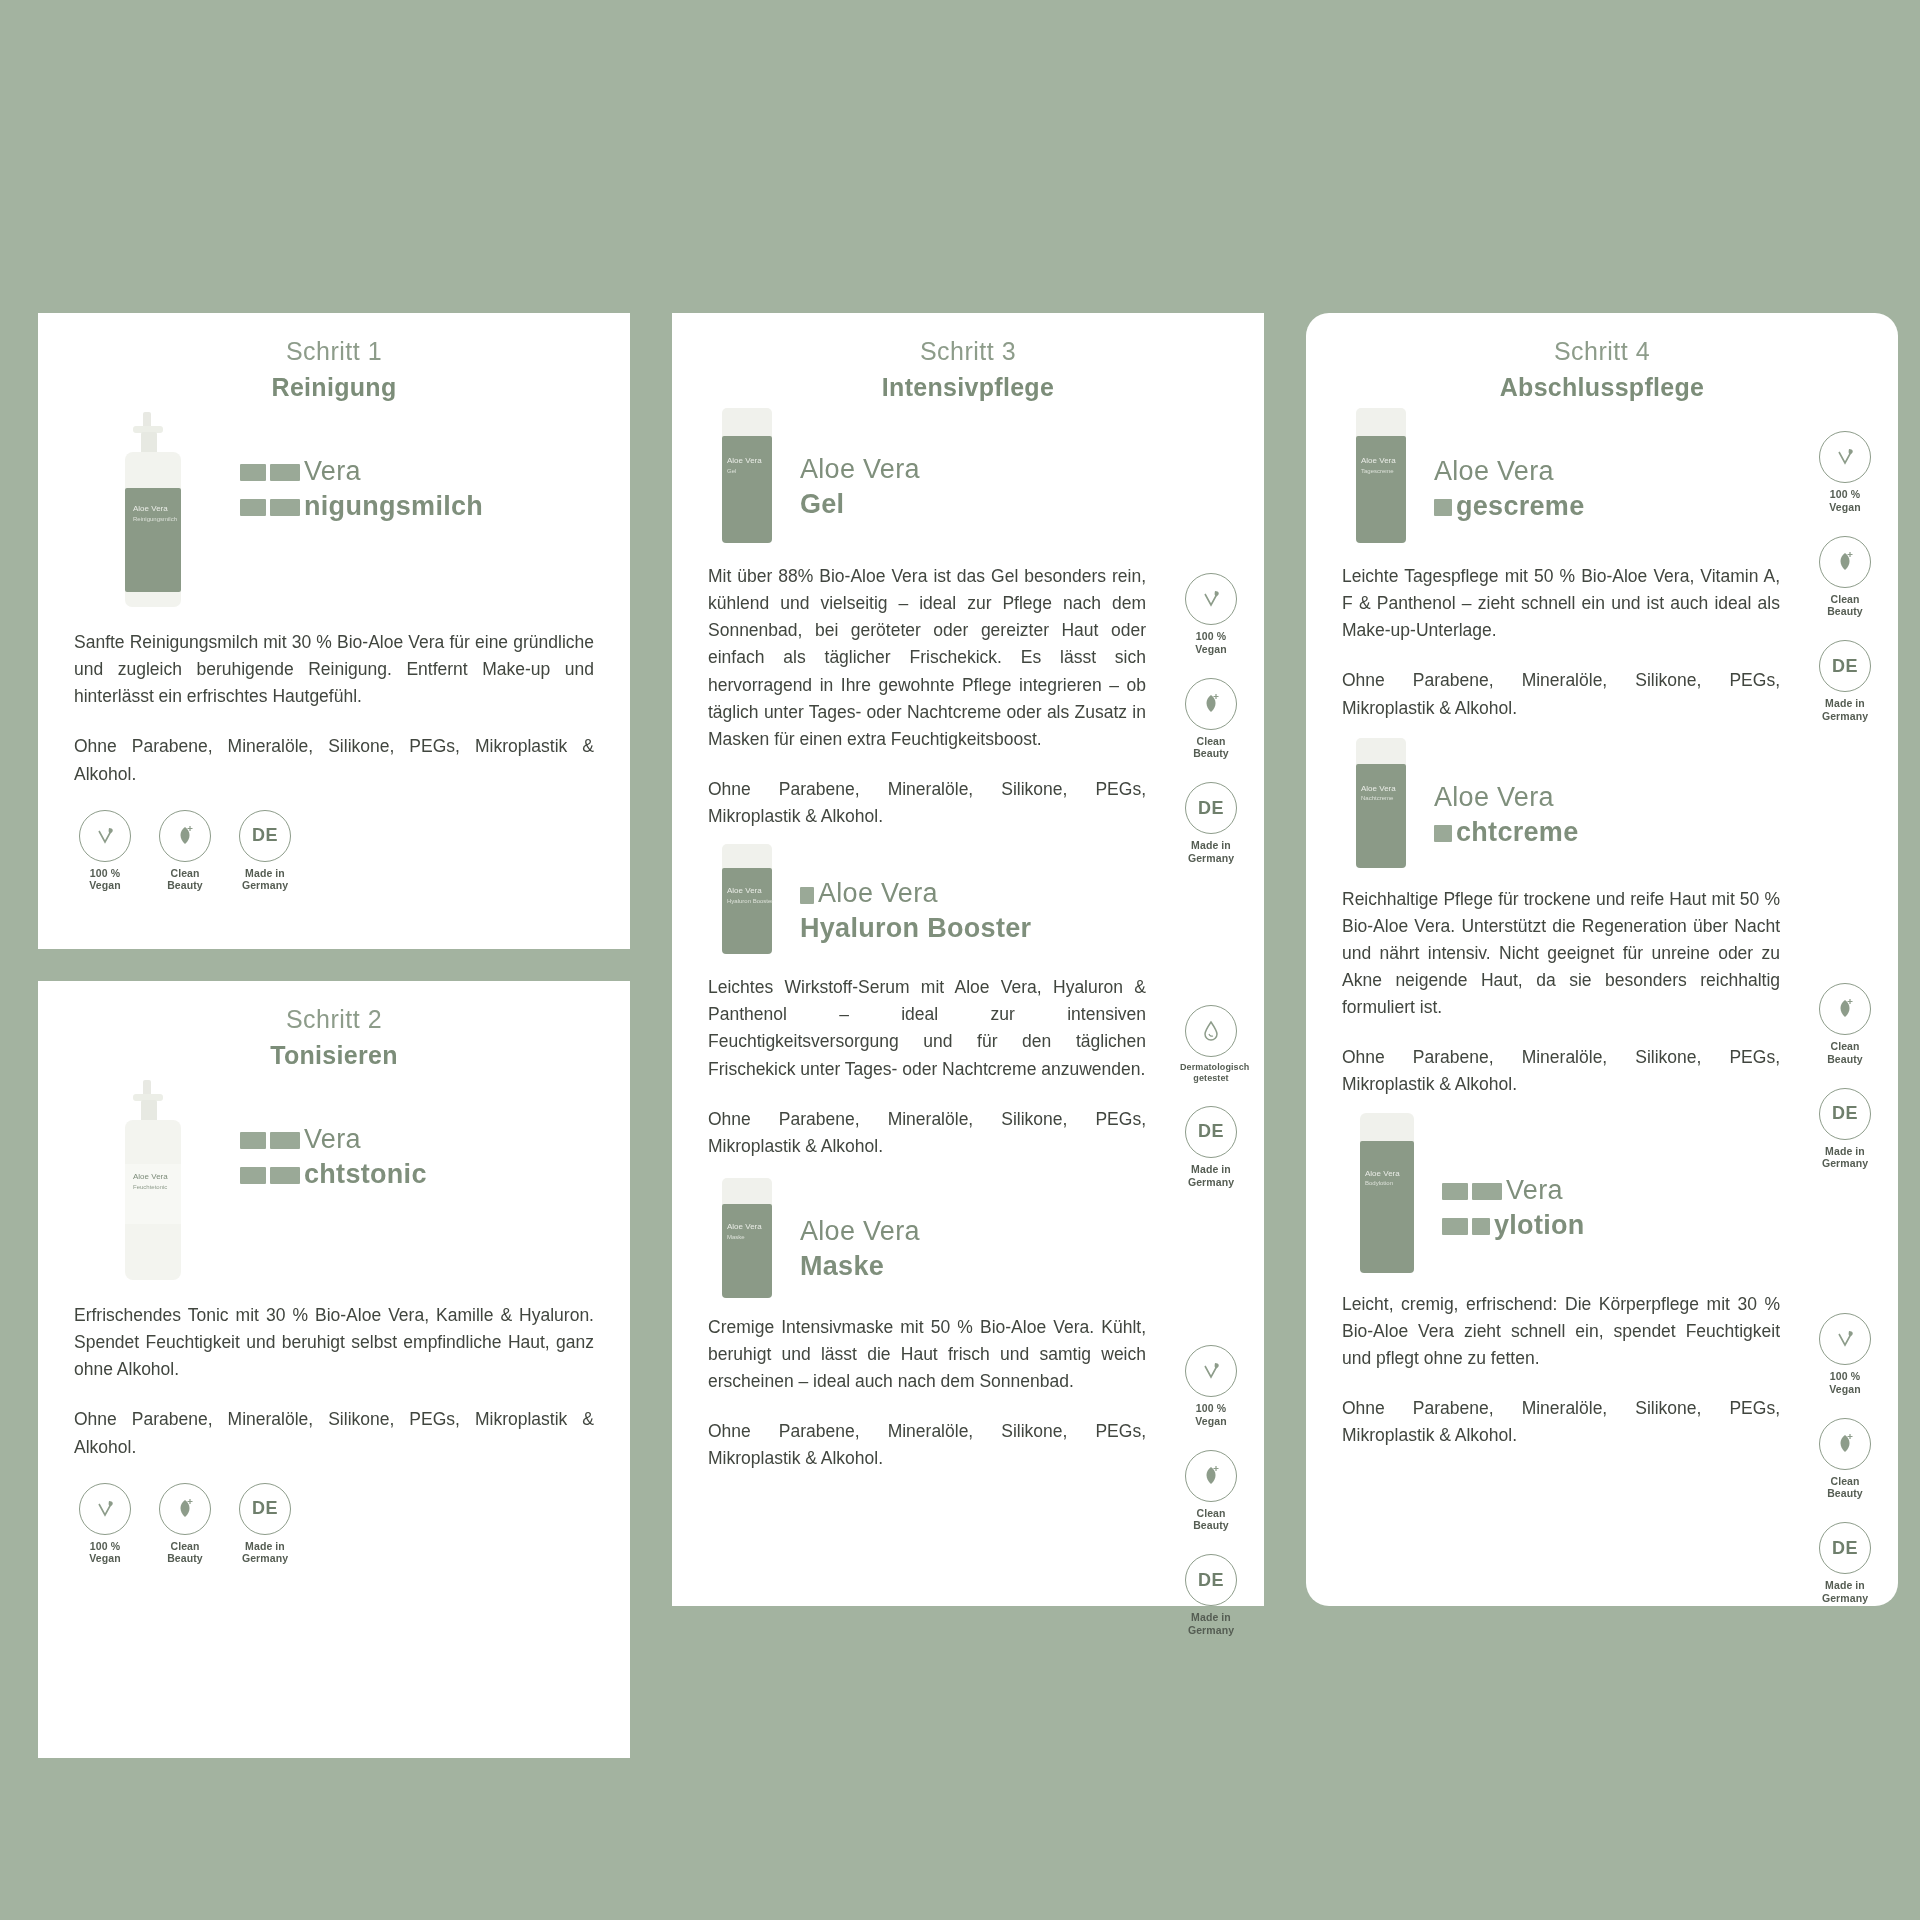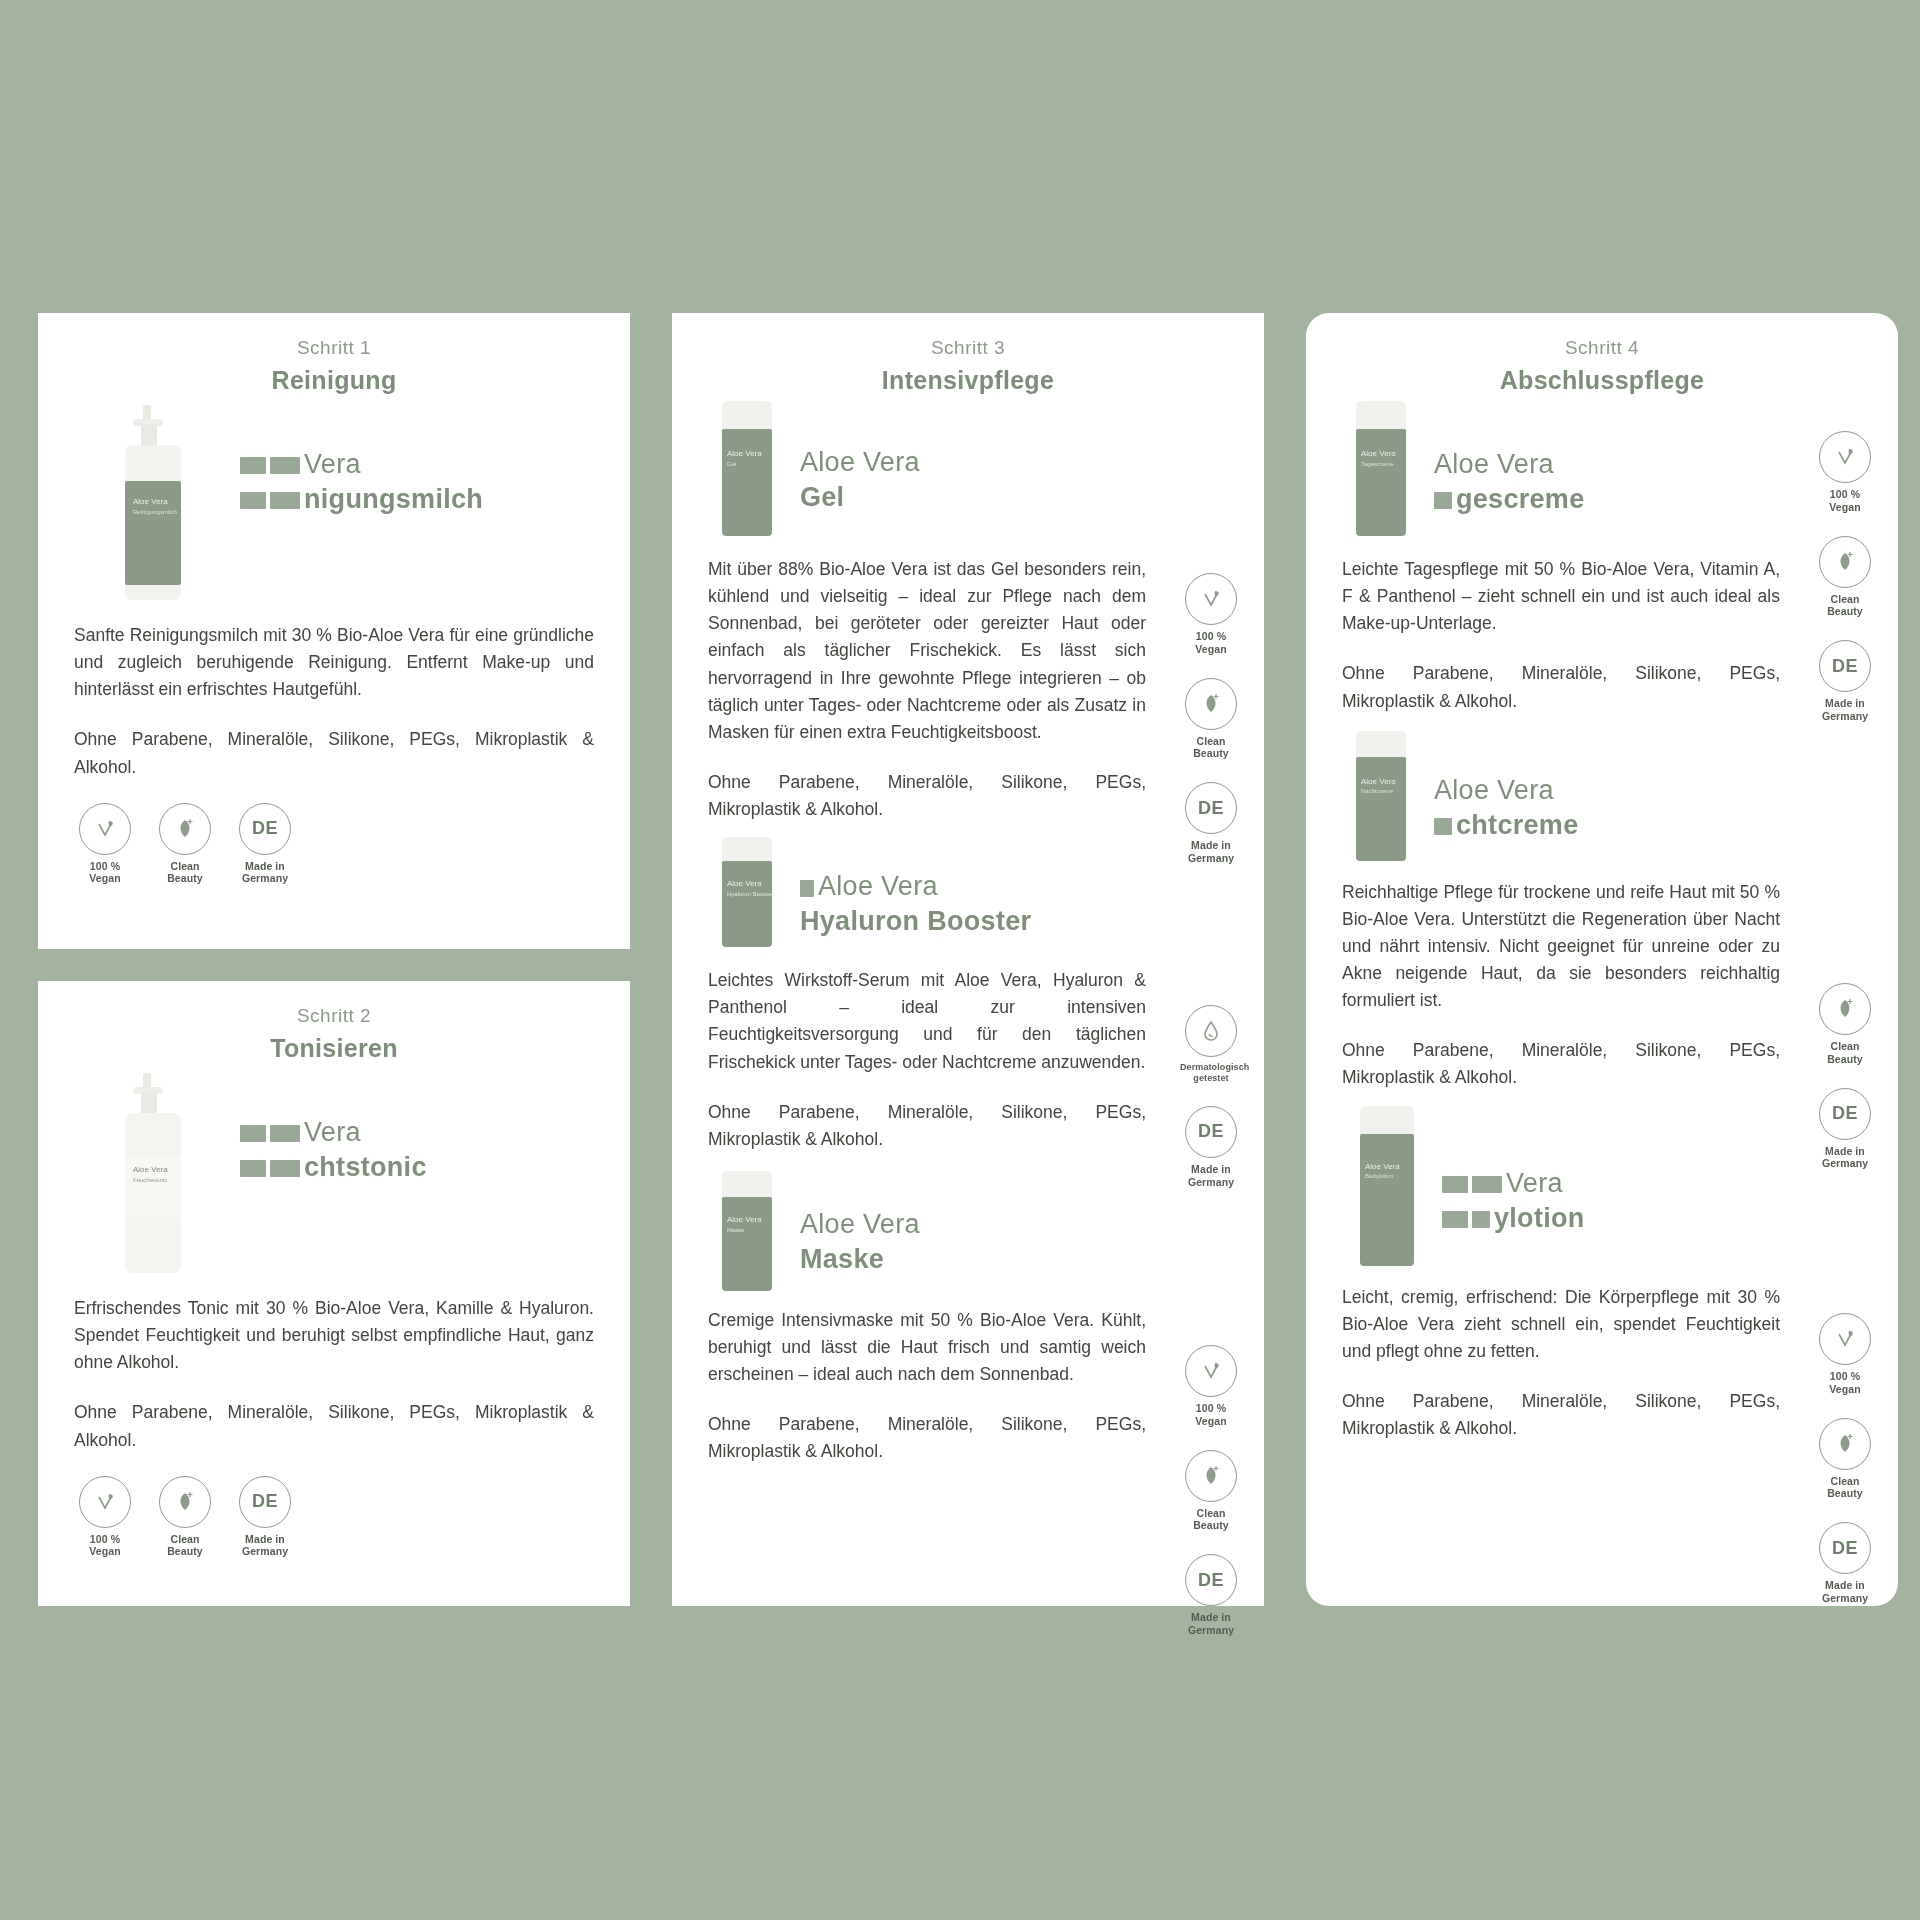--- a/index.html
+++ b/index.html
@@ -19,30 +19,30 @@
     width: 1920px;
     height: 1920px;
   }
   .card {
     position: absolute;
     background: #ffffff;
     box-sizing: border-box;
   }
   
   #card-step1 { left: 38px;   top: 313px;  width: 592px;  height: 636px; }
-  #card-step2 { left: 38px;   top: 981px;  width: 592px;  height: 625px; }
+  #card-step2 { left: 38px;   top: 981px;  width: 592px;  height: 777px; }
   #card-step3 { left: 672px;  top: 313px;  width: 592px;  height: 1293px; }
   #card-step4 { left: 1306px; top: 313px;  width: 592px;  height: 1293px; border-radius: 23px; }
 
   .card-head {
     text-align: center;
     padding-top: 24px;
   }
   .step-label {
-    font-size: 19px;
+    font-size: 25px;
     color: #8d9c8a;
     letter-spacing: .5px;
     font-weight: 400;
   }
   .step-title {
     font-size: 25px;
     color: #7c8d79;
     font-weight: 700;
     margin-top: 7px;
     letter-spacing: .3px;

